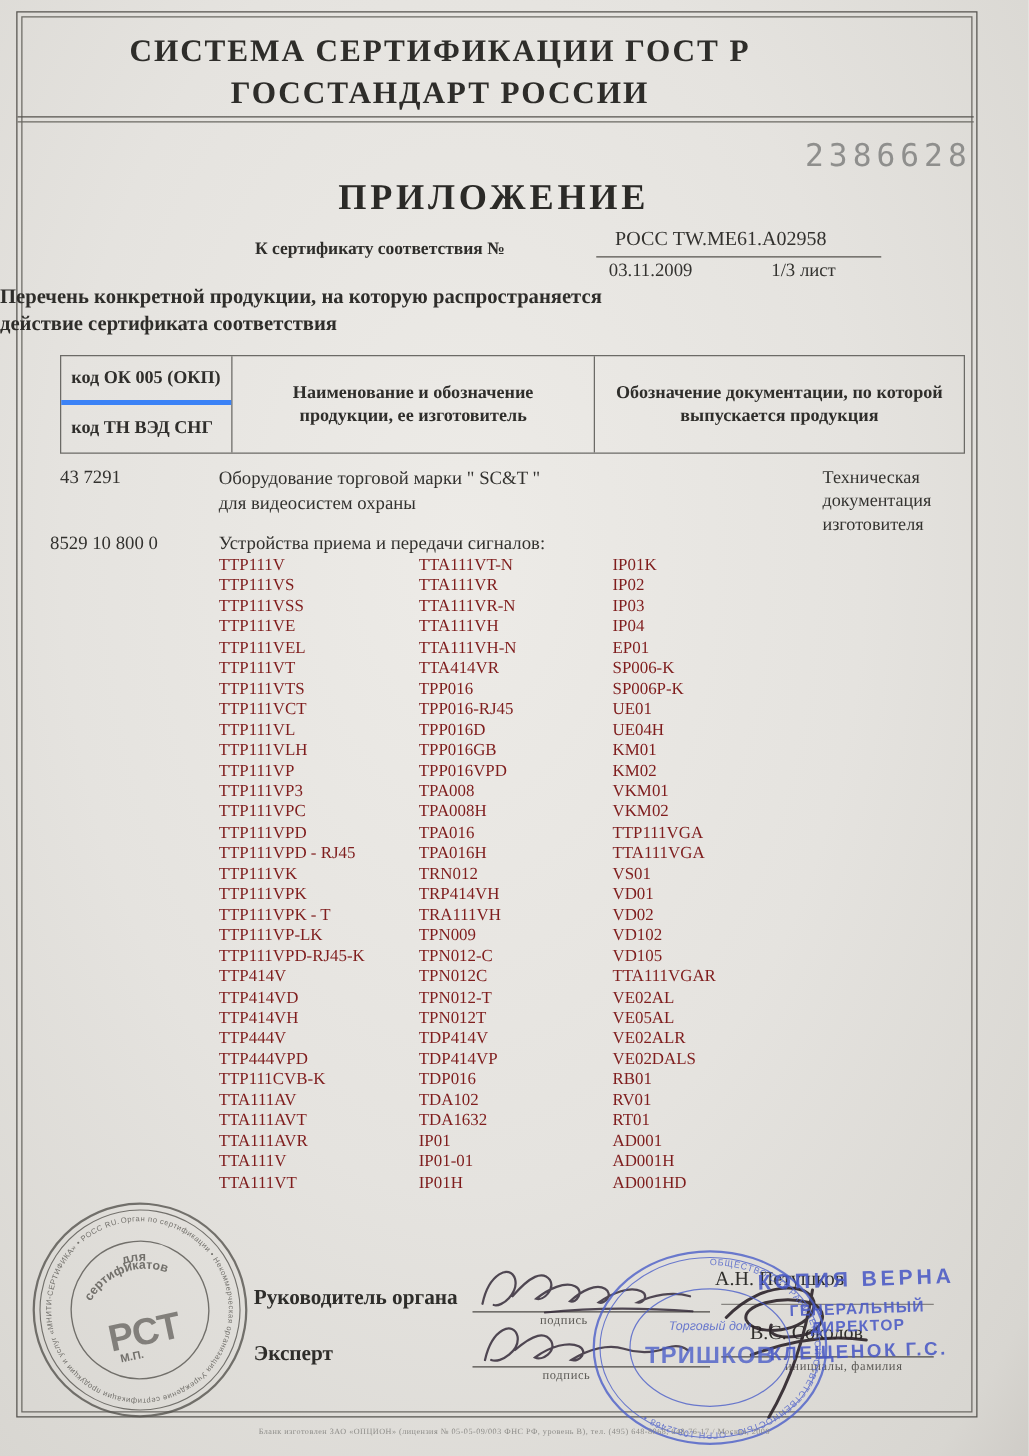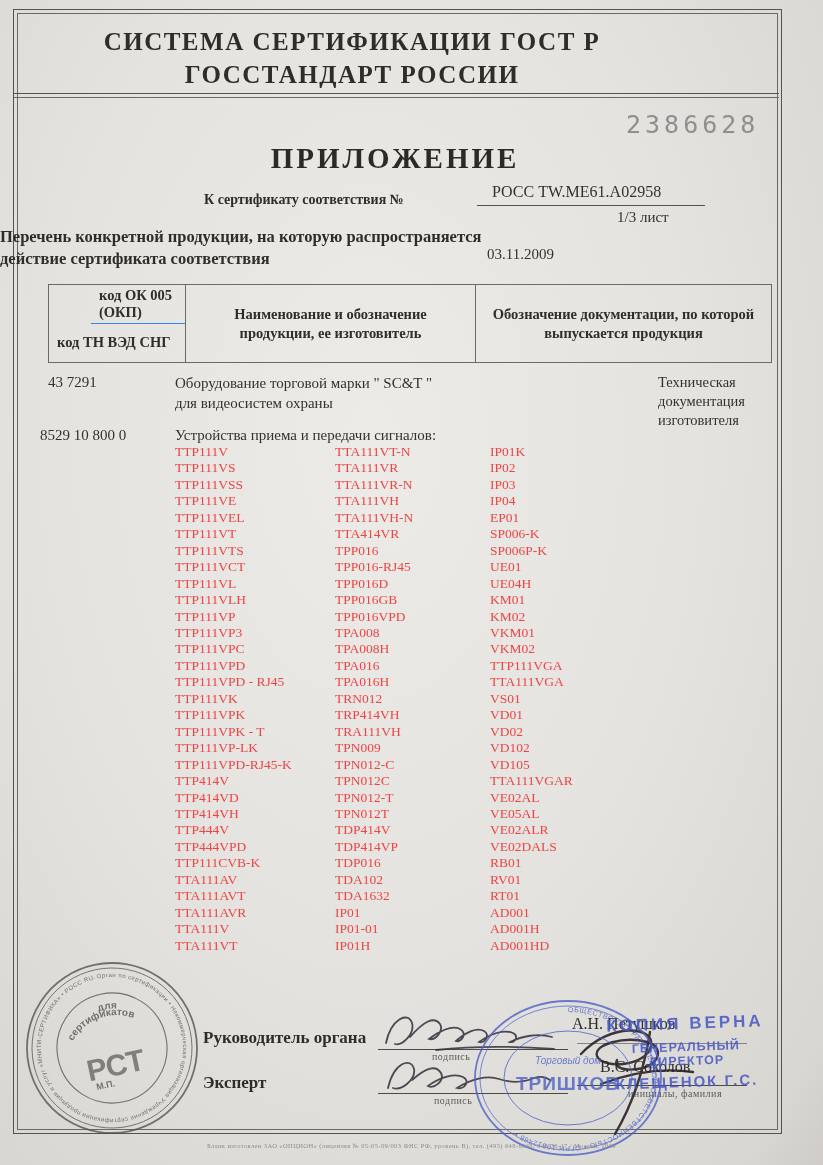--- a/index.html
+++ b/index.html
@@ -7,46 +7,46 @@
        font-family:"Liberation Serif", serif;
        background:radial-gradient(ellipse at 45% 38%, #edebe7 0%, #e5e3df 50%, #d8d6d1 92%, #cfccc7 100%);}
   .abs{position:absolute;}
   
   .frame{left:13px;top:9px;width:767px;height:1123px;border:1.5px solid #55534e;}
   .frame-inner{position:absolute;left:3px;top:3px;right:3px;bottom:3px;border:1px solid #6b6963;}
   .band-line1{left:14px;top:93px;width:765px;border-top:1px solid #55534e;}
   .band-line2{left:14px;top:97px;width:765px;border-top:1px solid #6b6963;}
   .h1{left:0;width:704px;text-align:center;font-weight:bold;font-size:25px;
       letter-spacing:1.5px;color:#2e2d2a;}
-  .serial{left:626px;top:110px;font-family:"DejaVu Sans Mono", monospace;
+  .serial{left:644px;top:110px;font-family:"DejaVu Sans Mono", monospace;
           font-size:25px;letter-spacing:4px;color:#8f8f8d;}
   .title{left:0;top:142px;width:790px;text-align:center;font-weight:bold;font-size:29px;
          letter-spacing:3px;color:#2b2a27;}
   .cert-label{left:204px;top:192px;font-weight:bold;font-size:14px;color:#2e2d2a;}
   .cert-number{left:492px;top:183px;font-size:16px;color:#33322f;}
   .cert-line{left:477px;top:205px;width:228px;border-top:1px solid #55534e;}
-  .cert-date{left:487px;top:209px;font-size:15px;color:#33322f;margin-top:37px;}
+  .cert-date{left:487px;top:209px;font-size:15px;color:#33322f;}
   .cert-sheet{left:617px;top:209px;font-size:15px;color:#33322f;}
   .subtitle{left:0;width:790px;text-align:left;font-weight:bold;font-size:16.5px;color:#2e2d2a;}
   
   .htable{left:48px;top:284px;width:722px;height:77px;display:grid;
           grid-template-columns:137px 290px 295px;border:1px solid #6b6a66;
           font-weight:bold;font-size:14.5px;color:#2f2e2b;}
   .htable .c1{border-right:1px solid #6b6a66;display:grid;grid-template-rows:1fr 1fr;}
   .htable .c1 div{display:flex;align-items:center;padding-left:8px;}
-  .htable .c1 div:first-child{border-bottom:1px solid #3b82f6;margin-left:42px;}
+  .htable .c1 div:first-child{border-bottom:4px solid #3b82f6;}
   .htable .cc{display:flex;align-items:center;justify-content:center;text-align:center;
               line-height:19px;padding:0 14px;}
   .htable .c2{border-right:1px solid #6b6a66;}
   .code-okp{left:48px;top:374px;width:110px;text-align:left;font-size:15px;color:#33322f;}
   .code-tnved{left:40px;top:427px;width:118px;font-size:15px;color:#33322f;}
   .brand{left:175px;top:373px;font-size:15px;line-height:20px;color:#33322f;}
   .doc-ref{left:658px;top:373px;font-size:14.5px;line-height:19px;color:#33322f;}
   .devices-heading{left:175px;top:427px;font-size:15px;color:#33322f;}
-  .model-list{left:175px;top:444px;width:520px;font-size:13.5px;color:#ef4444;}
+  .model-list{left:175px;top:444px;width:520px;font-size:13.5px;color:#7f1d1d;}
   .mrow{display:grid;grid-template-columns:160px 155px 185px;line-height:16.45px;}
   
   .sig-label{font-weight:bold;font-size:17px;color:#2e2d2a;}
   .sline{border-top:1px solid #4c4a46;}
   .caption{font-size:10px;color:#5c5a56;letter-spacing:.5px;}
   .sig-name{font-size:16px;color:#2f2e2b;}
   .copy-stamp{left:593px;top:1014px;width:186px;color:#4656c5;font-family:"Liberation Sans",sans-serif;
               font-weight:bold;text-align:center;transform:rotate(-2deg);opacity:.85;}
   .copy-l1{font-size:17px;letter-spacing:3px;}
   .copy-l2{font-size:12.5px;letter-spacing:1px;margin-top:6px;}

